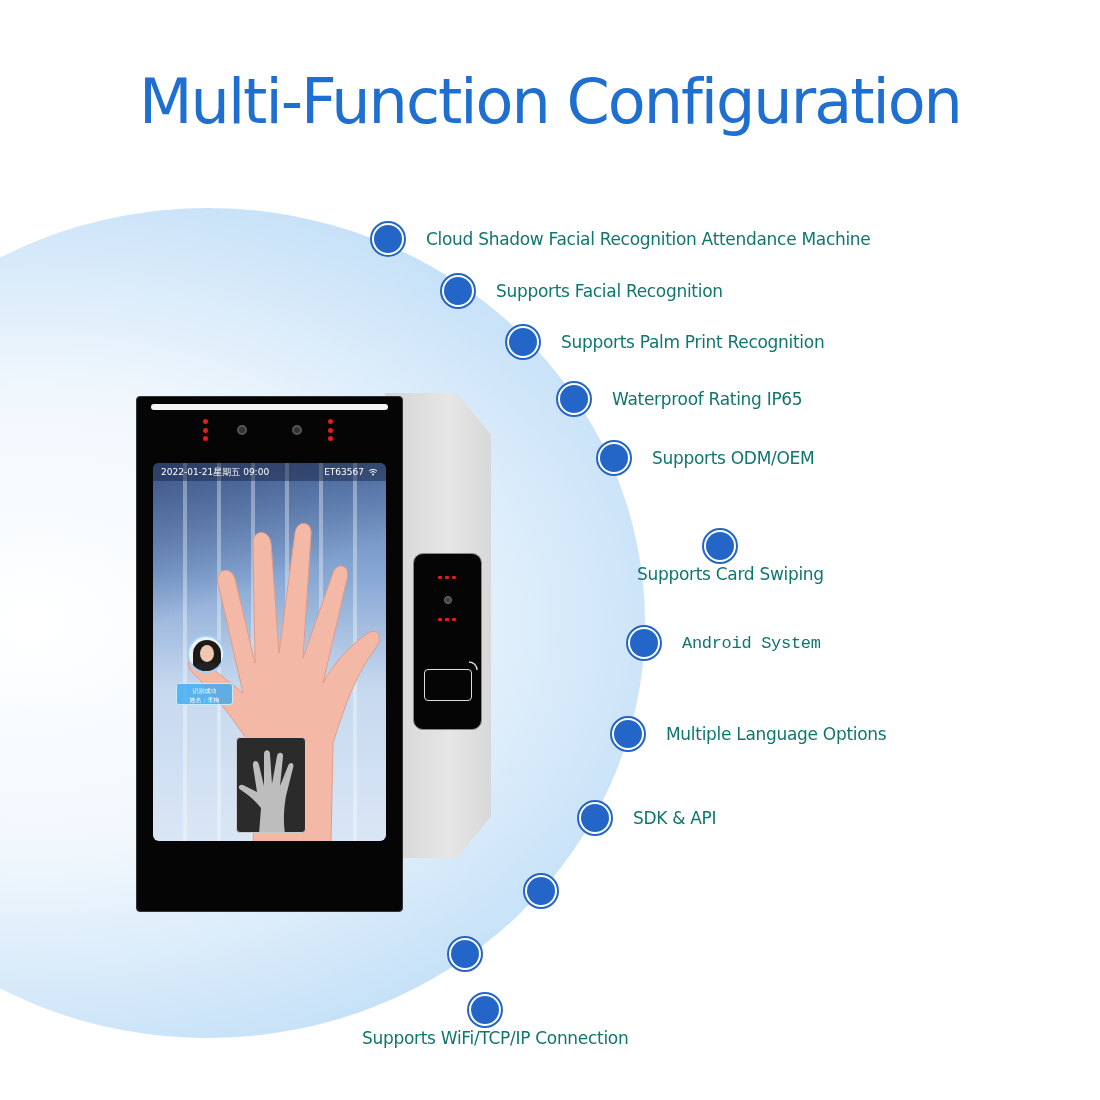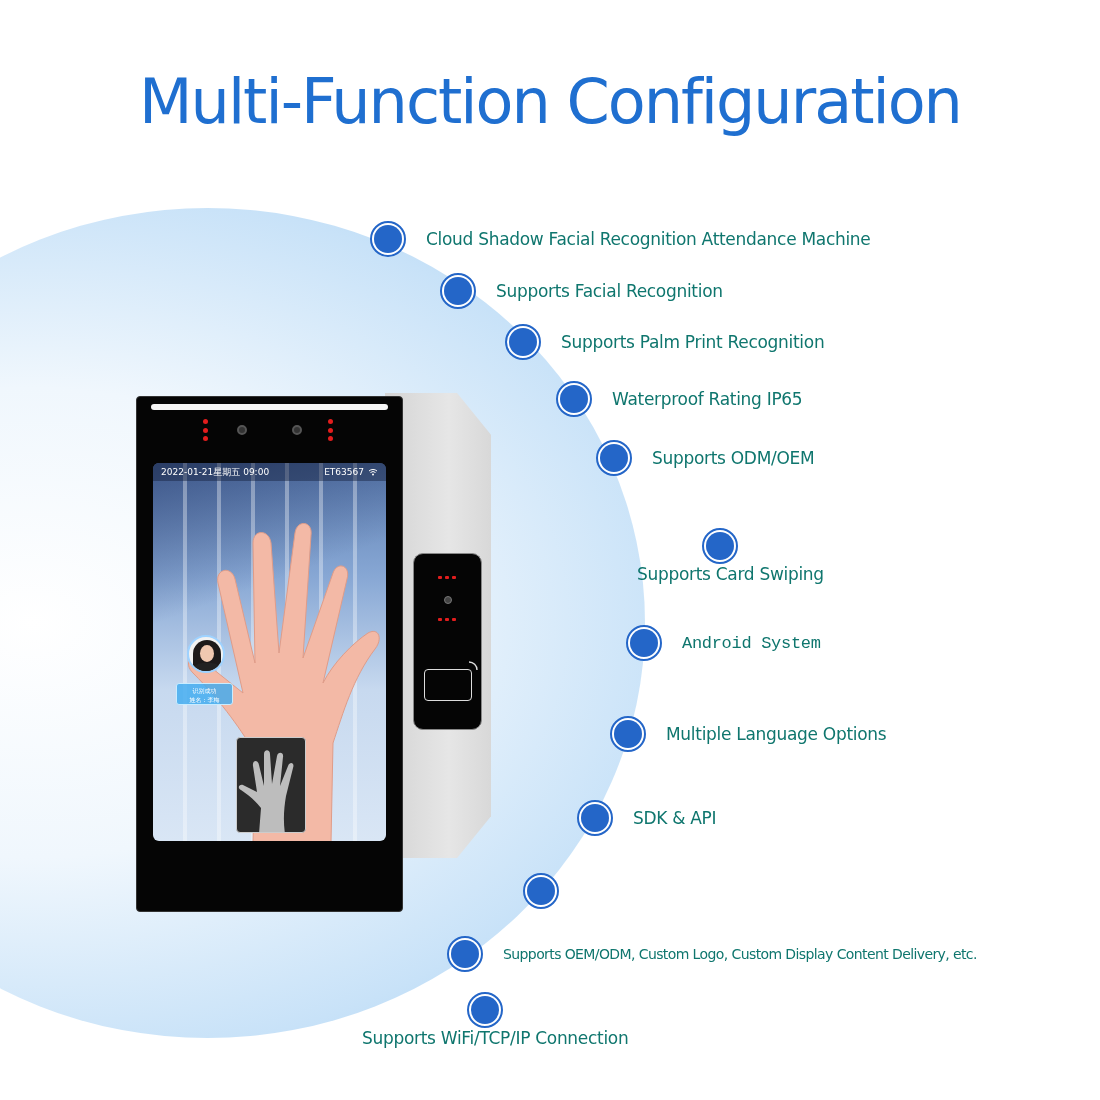--- a/index.html
+++ b/index.html
@@ -234,20 +234,19 @@
 </div>
 <div class="feature" style="left:523px; top:873px;">
   <div class="bullet">
       <div class="bullet-inner"></div>
     </div>
 </div>
 <div class="feature" style="left:447px; top:936px;">
   <div class="bullet">
       <div class="bullet-inner"></div>
     </div>
-  <span class="feature-label small">Supports OEM/ODM, Custom Logo, Custom Display Content Delivery, etc.</span>
 </div>
 <div class="feature" style="left:342px; top:992px;flex-direction:column;">
   <div class="bullet">
       <div class="bullet-inner"></div>
     </div>
   <span class="feature-label">Supports WiFi/TCP/IP Connection</span>
 </div>
 
 </body></html>

